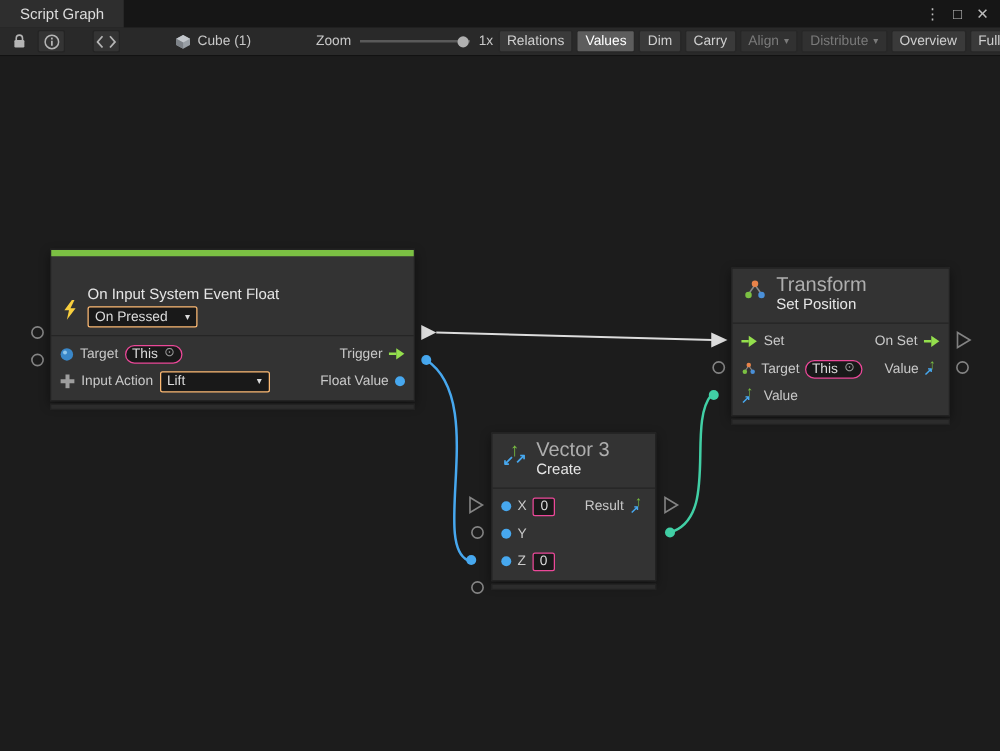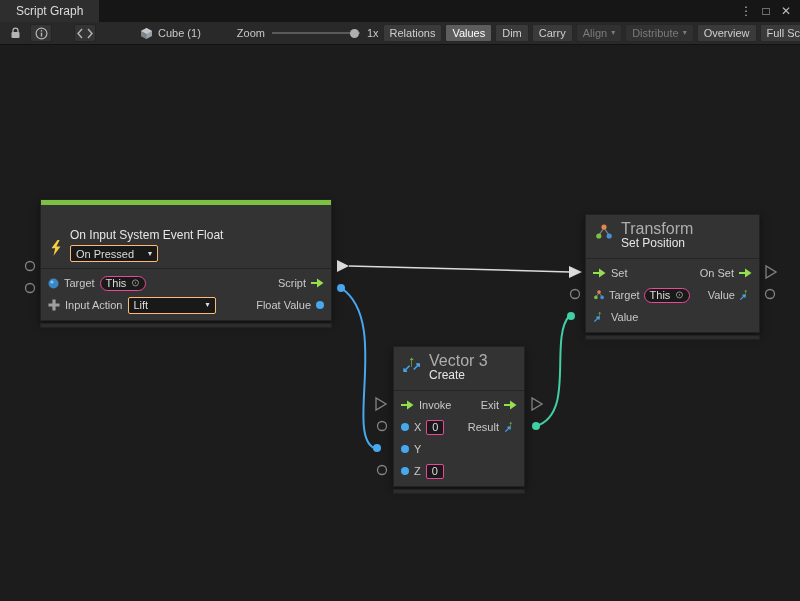--- a/index.html
+++ b/index.html
@@ -16,21 +16,21 @@
   .win-controls { margin-left:auto; display:flex; align-items:center; gap:6px; padding-right:7px; color:#bdbdbd; }
   .win-btn { width:14px; text-align:center; font-size:12px; line-height:14px; cursor:default; }
   
   .toolbar { height:23px; background:#292929; border-bottom:1px solid #121212;
              display:flex; align-items:center; padding:0 4px; gap:4px;
              font-size:11px; color:#c8c8c8; }
   .tb-icon-btn { height:18px; min-width:22px; display:flex; align-items:center; justify-content:center;
                  background:#343434; border:1px solid #242424; border-radius:2px; }
   .tb-icon-btn.flat { background:transparent; border-color:transparent; }
   .tb-target { display:flex; align-items:center; gap:5px; margin-left:34px; padding:2px 6px; white-space:nowrap; }
-  .tb-zoom { display:flex; align-items:flex-start; gap:7px; margin-left:26px; }
+  .tb-zoom { display:flex; align-items:flex-start; gap:7px; margin-left:42px; }
   .slider { position:relative; width:88px; height:12px; }
   .slider .track { position:absolute; top:5px; left:0; right:0; height:2px; background:#5a5a5a; }
   .slider .knob { position:absolute; top:2px; left:78px; width:9px; height:9px; border-radius:50%; background:#b0b0b0; }
   .tb-right { margin-left:auto; display:flex; align-items:center; gap:3px; padding-right:2px; }
   .tb-btn { font-size:11px; color:#cfcfcf; background:#3a3a3a; border:1px solid #272727; border-radius:2px;
             height:18px; padding:0 6px; display:flex; align-items:center; gap:4px; white-space:nowrap; cursor:default; }
   .tb-btn.active { background:#5d5d5d; color:#ffffff; }
   .tb-btn.disabled { color:#7a7a7a; background:#313131; }
   .caret { font-size:8px; line-height:8px; }
   
@@ -206,21 +206,21 @@
                     <circle cx="4" cy="4" r="1.6" fill="#8ec6ec"></circle>
                   </svg>
               </span>
               <span class="plabel">Target</span>
               <span class="field objfield">
                 <span>This</span>
                 <span class="obj-picker">⊙</span>
               </span>
             </div>
             <div class="pgroup">
-              <span class="plabel">Script</span>
+              <span class="plabel">Trigger</span>
               <span class="iflex">
                 <svg width="13" height="10" viewBox="0 0 13 10">
                     <rect x="0" y="4" width="6" height="2" fill="#94df4d"></rect>
                     <polygon points="6,0.5 12.5,5 6,9.5" fill="#94df4d"></polygon>
                   </svg>
               </span>
             </div>
           </div>
           <div class="port-row">
             <div class="pgroup">
@@ -253,40 +253,20 @@
               <i class="a-dl">↙</i>
               <i class="a-ur">↗</i>
             </span>
           <div>
             <div class="type-label">Vector 3</div>
             <div class="small-title">Create</div>
           </div>
         </div>
         <div class="divider"></div>
         <div class="rows">
-          <div class="port-row">
-            <div class="pgroup">
-              <span class="iflex">
-                <svg width="13" height="10" viewBox="0 0 13 10">
-                    <rect x="0" y="4" width="6" height="2" fill="#94df4d"></rect>
-                    <polygon points="6,0.5 12.5,5 6,9.5" fill="#94df4d"></polygon>
-                  </svg>
-              </span>
-              <span class="plabel">Invoke</span>
-            </div>
-            <div class="pgroup">
-              <span class="plabel">Exit</span>
-              <span class="iflex">
-                <svg width="13" height="10" viewBox="0 0 13 10">
-                    <rect x="0" y="4" width="6" height="2" fill="#94df4d"></rect>
-                    <polygon points="6,0.5 12.5,5 6,9.5" fill="#94df4d"></polygon>
-                  </svg>
-              </span>
-            </div>
-          </div>
           <div class="port-row">
             <div class="pgroup">
               <span class="dot"></span>
               <span class="plabel">X</span>
               <span class="field numfield">
                 <span>0</span>
               </span>
             </div>
             <div class="pgroup">
               <span class="plabel">Result</span>

